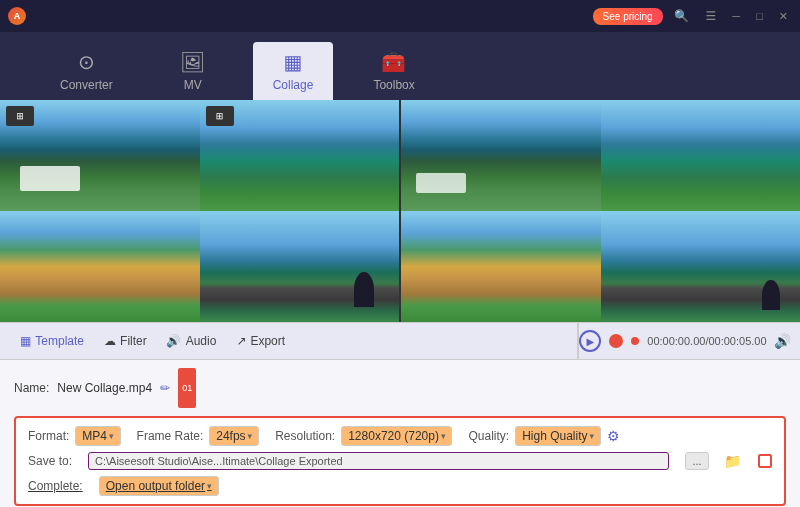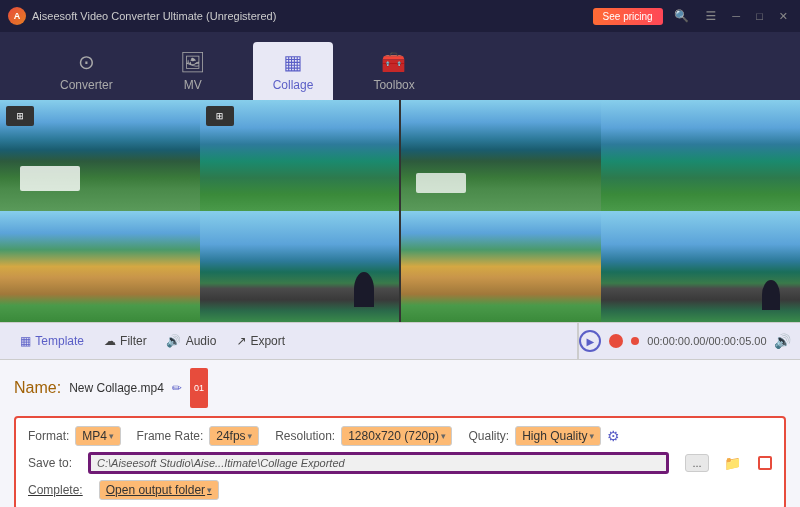--- a/index.html
+++ b/index.html
@@ -12,21 +12,21 @@
       display: flex;
       align-items: center;
       padding: 0 8px;
       color: #ccc;
       font-size: 11px;
       justify-content: space-between;
     }
     .title-bar-left { display: flex; align-items: center; gap: 6px; }
     .app-logo { width: 18px; height: 18px; background: linear-gradient(135deg, #e74c3c, #e67e22); border-radius: 50%; display: flex; align-items: center; justify-content: center; color: white; font-size: 9px; font-weight: bold; }
     .title-bar-right { display: flex; align-items: center; gap: 8px; }
-    .see-pricing-btn { background: linear-gradient(90deg, #ff6b35, #ff4757); color: white; border: none; border-radius: 3px; padding: 3px 10px; font-size: 10px; cursor: pointer; }
+    .see-pricing-btn { background: linear-gradient(90deg, #ff6b35, #ff4757); color: white; border: none; border-radius: 8px; padding: 3px 10px; font-size: 10px; cursor: pointer; }
     .title-icon { color: #888; font-size: 12px; cursor: pointer; padding: 2px 4px; }
     .win-btn { color: #888; font-size: 11px; padding: 0 4px; cursor: pointer; }
     
     
     .tab-bar {
       background: #2a2a4a;
       height: 68px;
       display: flex;
       align-items: flex-end;
       padding: 0 40px;
@@ -244,21 +244,21 @@
       flex: 1;
     }
     
     .name-row {
       display: flex;
       align-items: center;
       gap: 8px;
       margin-bottom: 8px;
     }
     
-    .name-label { color: #a16207; font-size: 16px; }
+    .name-label { color: #404040; font-size: 12px; }
     .name-value { color: #333; font-size: 12px; font-weight: 400; }
     .edit-icon { color: #5b5fc7; font-size: 12px; cursor: pointer; }
     .name-badge { background: #e74c3c; color: white; font-size: 9px; padding: 15px 4px; border-radius: 2px; }
     
     
     .settings-box {
       border: 2px solid #e74c3c;
       border-radius: 4px;
       padding: 8px 12px;
       background: white;
@@ -296,26 +296,25 @@
     .setting-select .chevron { font-size: 9px; color: #666; }
     
     .gear-icon { color: #5b5fc7; font-size: 14px; cursor: pointer; }
     
     .path-display {
       display: flex;
       align-items: flex-start;
       gap: 4px;
       flex: 1;
       background: #f0f0f0;
-      border: 3px solid #701a75;
+      border: 1px solid #701a75;
       border-radius: 3px;
       padding: 2px 6px;
       font-size: 11px;
       color: #555;
-      font-style: italic;
     }
     
     .path-btn {
       background: #e8e8e8;
       border: 1px solid #ccc;
       border-radius: 3px;
       padding: 2px 6px;
       cursor: pointer;
       font-size: 11px;
       color: #555;
@@ -361,21 +360,20 @@
       font-weight: 500;
       border: 2px solid #e74c3c;
     }
   </style>
 </head>
 <body>
 
 <div class="title-bar">
   <div class="title-bar-left">
     <div class="app-logo">A</div>
-    <span>Aiseesoft Video Converter Ultimate (Unregistered)</span>
   </div>
   <div class="title-bar-right">
     <button class="see-pricing-btn">See pricing</button>
     <span class="title-icon">🔍</span>
     <span class="title-icon">☰</span>
     <span class="win-btn">─</span>
     <span class="win-btn">□</span>
     <span class="win-btn close">✕</span>
   </div>
 </div>

